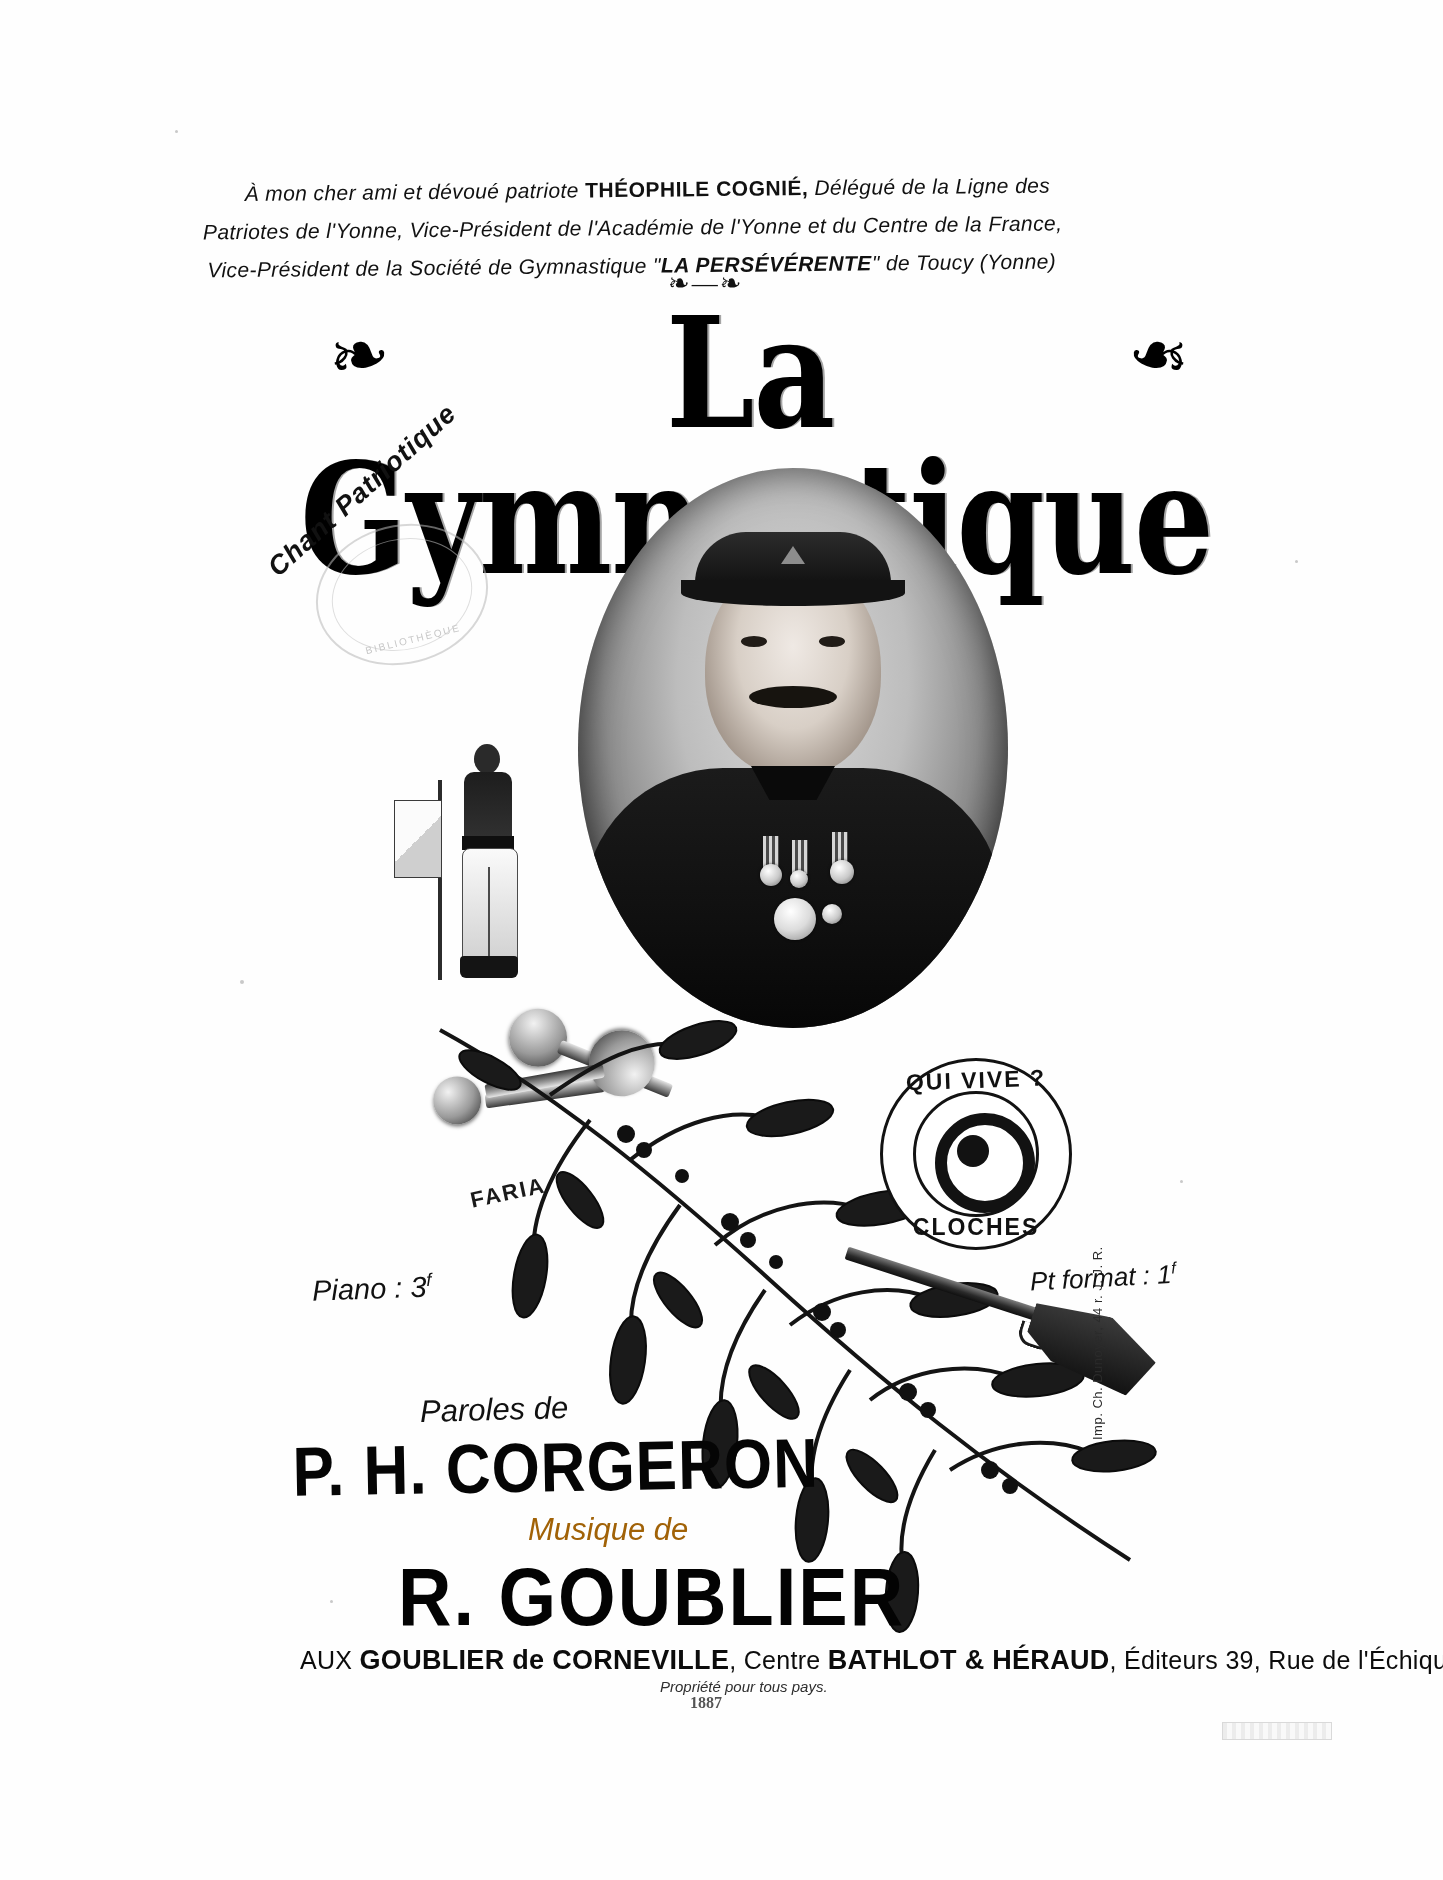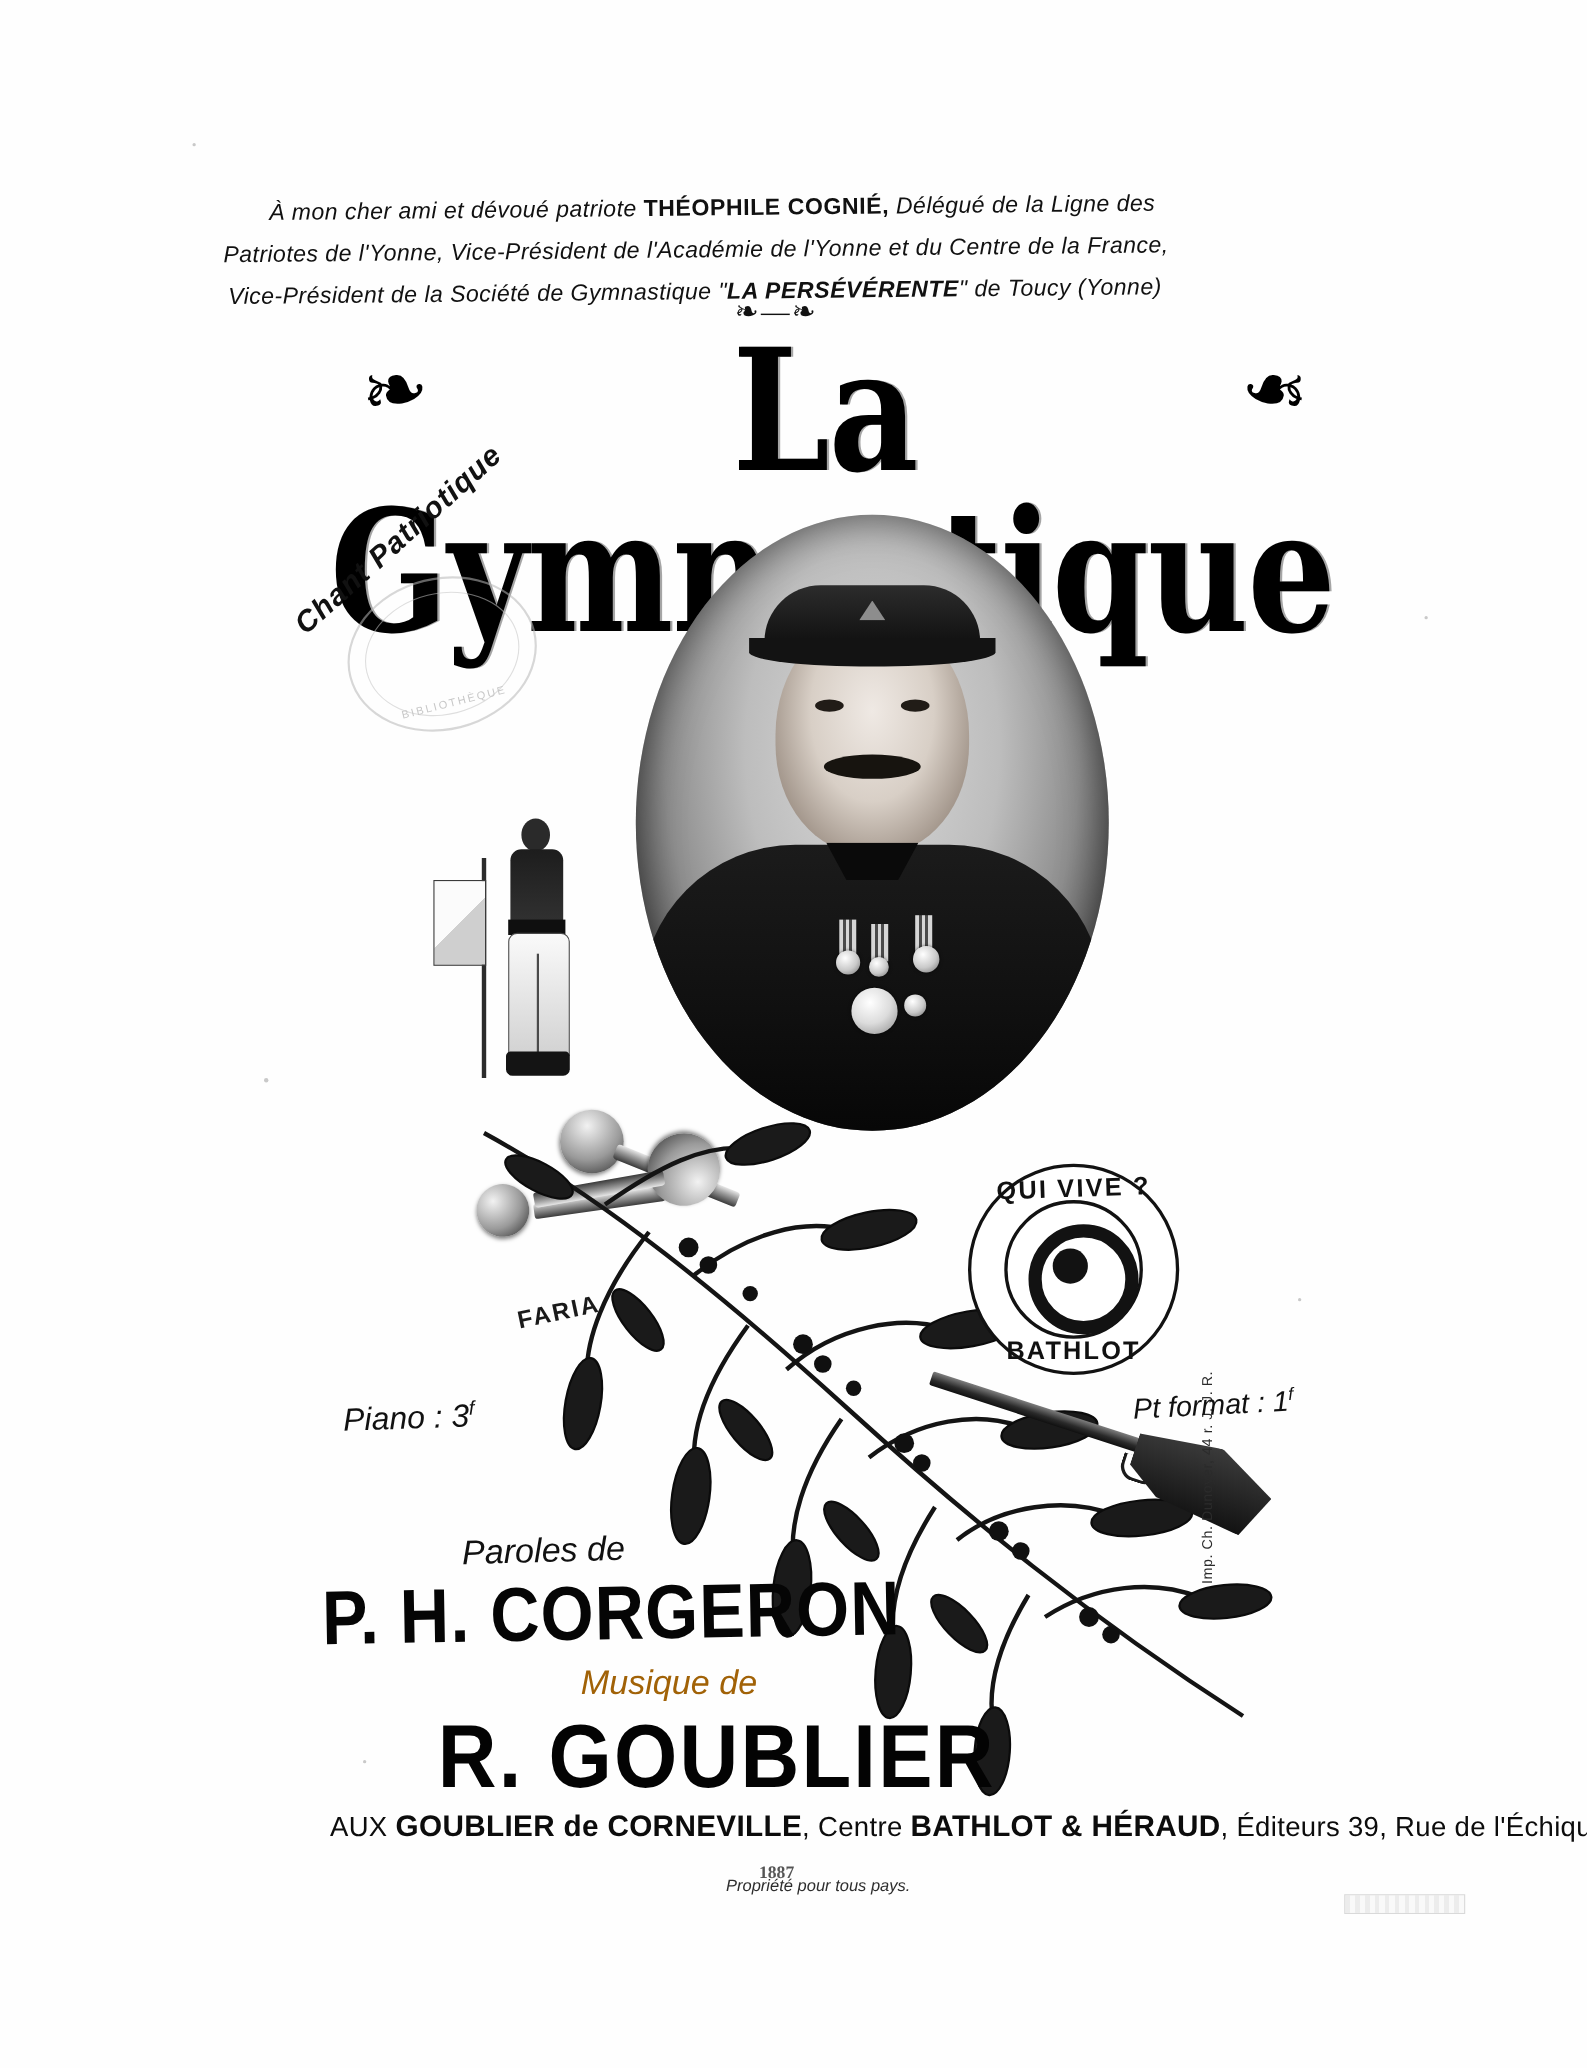--- a/index.html
+++ b/index.html
@@ -495,21 +495,20 @@
   }
   .publisher .big { font-weight: bold; font-size: 27px; }
   .rights {
     position: absolute;
     left: 660px;
     top: 1678px;
     font-family: "Liberation Sans", sans-serif;
     font-style: italic;
     font-size: 15px;
     color: #2e2e2e;
-    margin-top: 28px;
   }
   .year {
     position: absolute;
     left: 690px;
     top: 1694px;
     font-family: "Liberation Serif", serif;
     font-weight: bold;
     font-size: 16px;
     color: #1c1c1c;
     opacity: 0.75;
@@ -654,21 +653,21 @@
     <div class="rifle-barrel"></div>
     <div class="rifle-trigger"></div>
     <div class="rifle-stock"></div>
   </div>
 
   <div class="cockade">
     <div class="cockade-top">QUI VIVE ?</div>
     <div class="ring2"></div>
     <div class="ring3"></div>
     <div class="ring4"></div>
-    <div class="cockade-bottom">BATHLOT</div>
+    <div class="cockade-bottom">CLOCHES</div>
   </div>
 
   <div class="signature">FARIA</div>
   <div class="printer-credit">Imp. Ch. Dunoyer, 44 r. J. J. R.</div>
 
   <div class="price-left"><span>Piano : 3</span><span class="sup">f</span></div>
   <div class="price-right"><span>Pt format : 1</span><span class="sup">f</span></div>
 
   <div class="cred-paroles">Paroles de</div>
   <div class="cred-lyricist">P. H. CORGERON</div>

